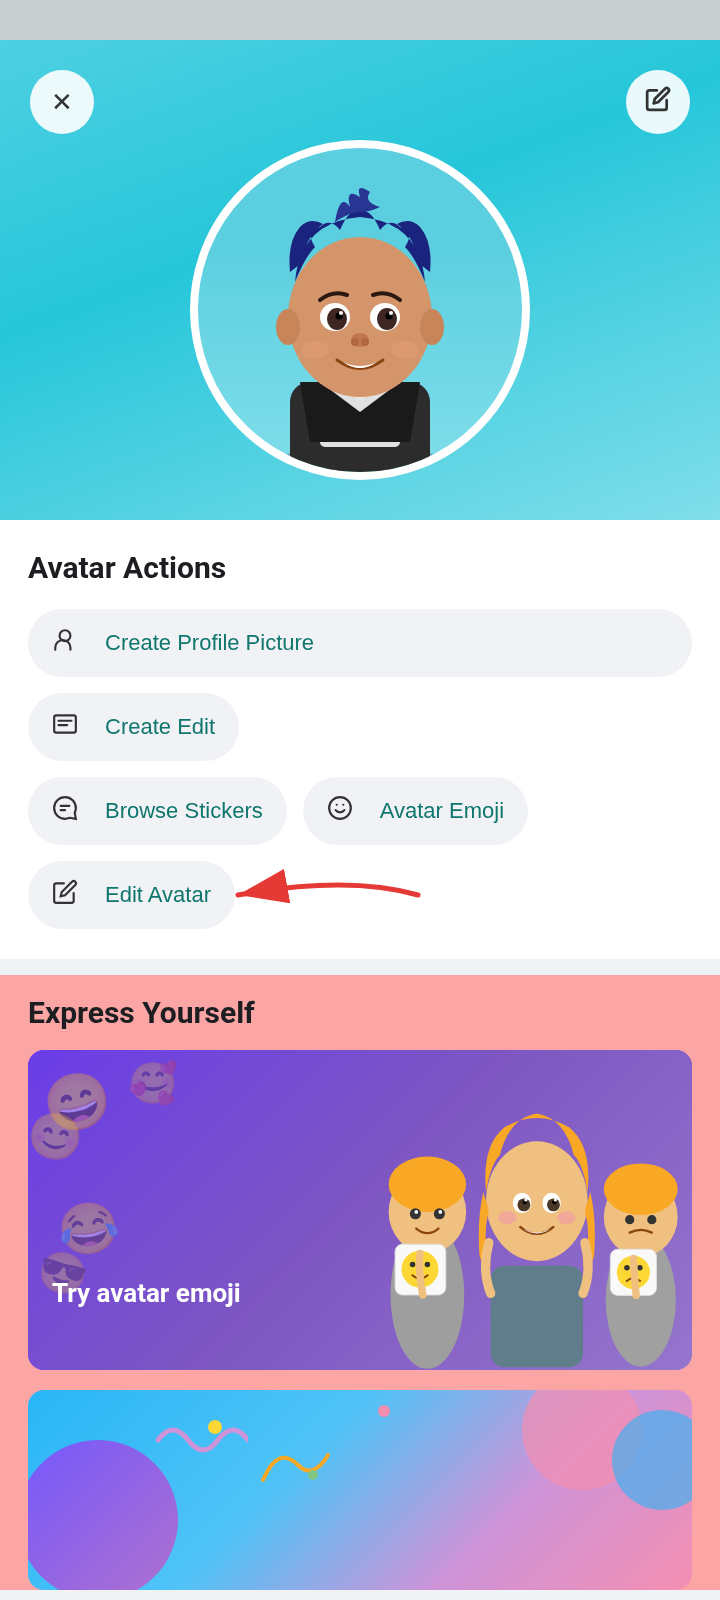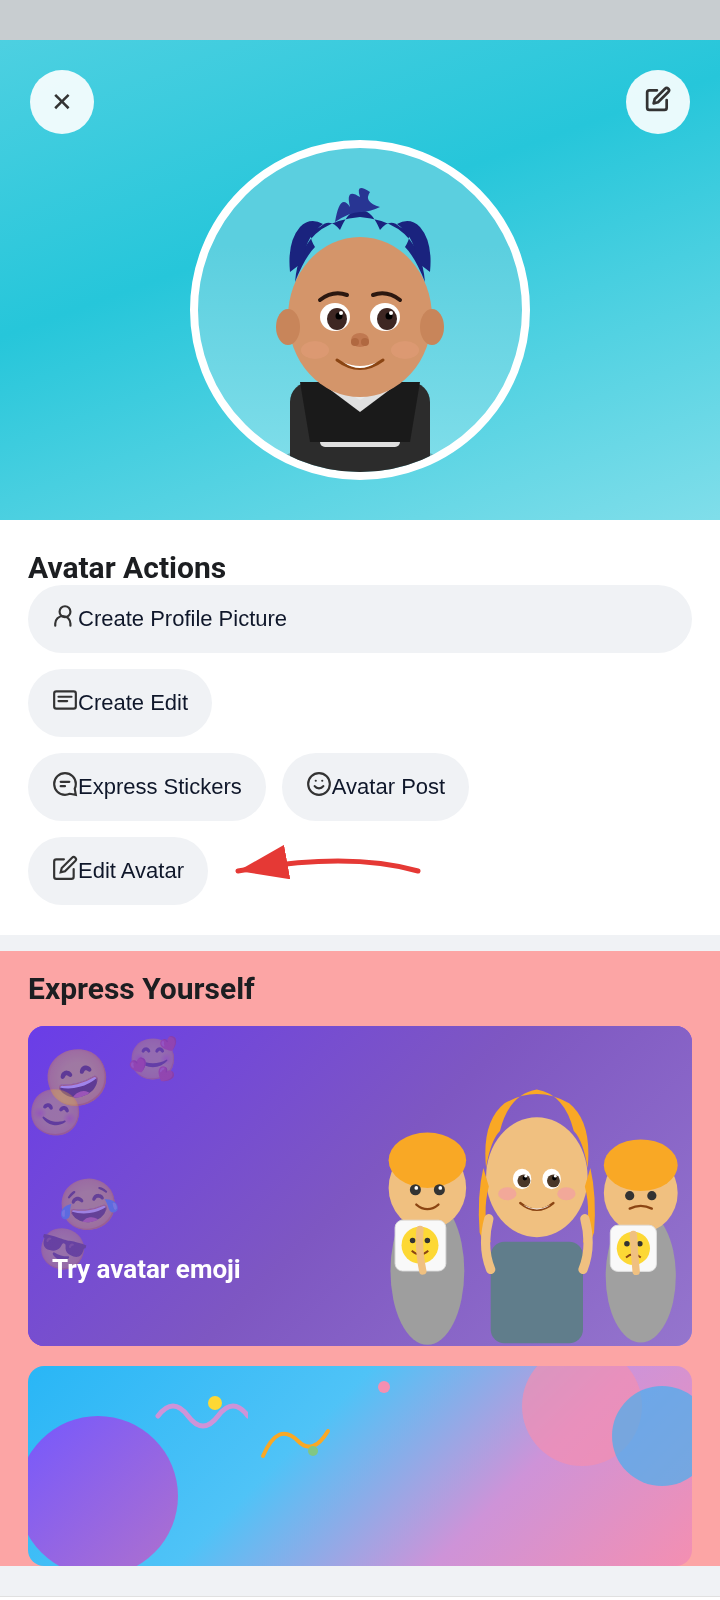--- a/index.html
+++ b/index.html
@@ -82,45 +82,46 @@
     
     .content {
       background: white;
       padding: 30px 28px;
     }
 
     .section-title {
       font-size: 30px;
       font-weight: 700;
       color: #1c1e21;
+      margin-bottom: 24px;
     }
 
     .actions-grid {
       display: flex;
       flex-direction: column;
       gap: 16px;
     }
 
     .action-row {
       display: flex;
       gap: 16px;
     }
 
     .action-btn {
       display: flex;
       align-items: center;
-      gap: 0;
+      gap: 27px;
       padding: 18px 24px;
       border-radius: 50px;
       border: none;
       background: #f0f2f5;
       cursor: pointer;
       font-size: 22px;
       font-weight: 500;
-      color: #0f172a;
+      color: #0f766e;
       white-space: nowrap;
     }
 
     .action-btn .btn-icon {
       font-size: 24px;
     }
 
     .action-btn.full-width {
       width: 100%;
     }
@@ -343,32 +344,32 @@
     </div>
 
     <div class="action-row">
       <button class="action-btn">
         <span class="btn-icon">
           <svg width="26" height="26" viewBox="0 0 24 24" fill="none" stroke="#333" stroke-width="2" stroke-linecap="round">
             <path d="M12 2C6.48 2 2 6.48 2 12s4.48 10 10 10c1.5 0 3-.35 4.37-.97L22 22l-1.03-5.63C21.65 15 22 13.5 22 12c0-5.52-4.48-10-10-10z"></path>
             <path d="M8 10h8M8 14h4"></path>
           </svg>
         </span>
-        <span>Express Stickers</span>
+        <span>Browse Stickers</span>
       </button>
       <button class="action-btn">
         <span class="btn-icon">
           <svg width="26" height="26" viewBox="0 0 24 24" fill="none" stroke="#333" stroke-width="2" stroke-linecap="round">
             <circle cx="12" cy="12" r="10"></circle>
             <path d="M8 14s1.5 2 4 2 4-2 4-2"></path>
             <line x1="9" y1="9" x2="9.01" y2="9"></line>
             <line x1="15" y1="9" x2="15.01" y2="9"></line>
           </svg>
         </span>
-        <span>Avatar Post</span>
+        <span>Avatar Emoji</span>
       </button>
     </div>
 
     <div class="action-row" style="position: relative; align-items: center;">
       <button class="action-btn">
         <span class="btn-icon">
           <svg width="26" height="26" viewBox="0 0 24 24" fill="none" stroke="#333" stroke-width="2" stroke-linecap="round">
             <path d="M11 4H4a2 2 0 0 0-2 2v14a2 2 0 0 0 2 2h14a2 2 0 0 0 2-2v-7"></path>
             <path d="M18.5 2.5a2.121 2.121 0 0 1 3 3L12 15l-4 1 1-4 9.5-9.5z"></path>
           </svg>

